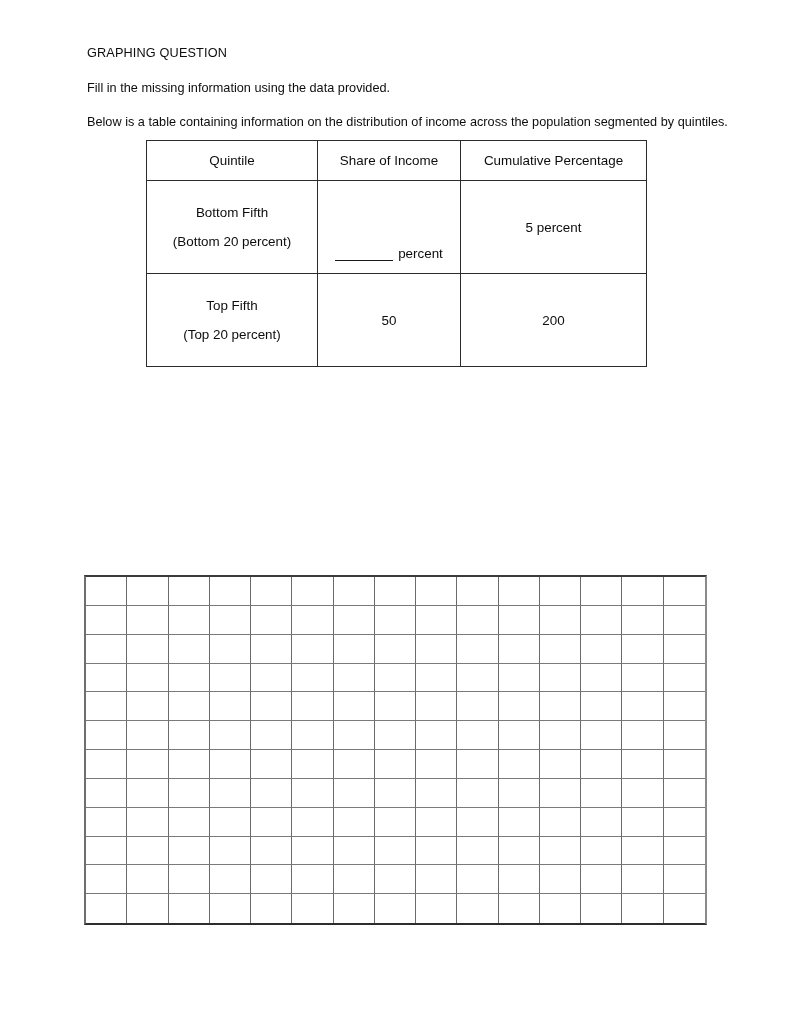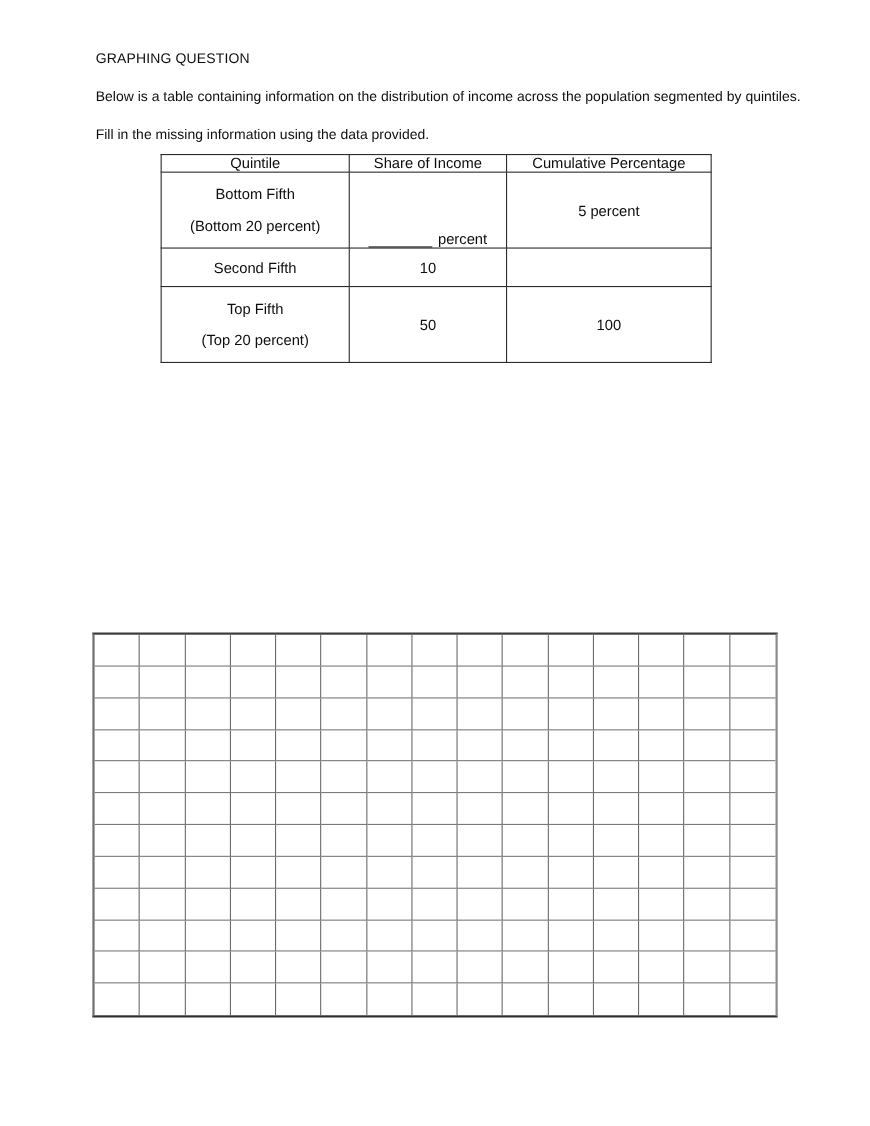--- a/index.html
+++ b/index.html
@@ -56,21 +56,21 @@
     table-layout: fixed;
     width: 500px;
   }
   table.data-table td,
   table.data-table th {
     border: 1.3px solid #2b2b2b;
     font-weight: normal;
     font-size: 13.4px;
     text-align: center;
     vertical-align: middle;
-    padding: 0;
+    padding: 12px;
     color: #0d0d0d;
   }
   .col-q  { width: 171px; }
   .col-s  { width: 143px; }
   .col-c  { width: 186px; }
 
   .row-single td { height: 34px; }
   .row-double td { height: 68px; }
 
   .cell-two-line {
@@ -122,22 +122,22 @@
   .graph-grid .gcell.last-col { border-right: none; }
   .graph-grid .gcell.last-row { border-bottom: none; }
 </style>
 </head>
 <body>
 
 <div class="page">
 
   <div class="intro">
     <div class="heading">GRAPHING QUESTION</div>
+    <p class="para">Fill in the missing information using the data provided.</p>
     <p class="para">Below is a table containing information on the distribution of income across the population segmented by quintiles.</p>
-    <p class="para">Fill in the missing information using the data provided.</p>
   </div>
 
   <div class="data-table-wrap">
     <table class="data-table">
       <colgroup>
         <col class="col-q">
           <col class="col-s">
           <col class="col-c">
       </colgroup>
       <thead>
@@ -157,37 +157,32 @@
           </td>
           <td>
             <div class="cell-inline">
               <span class="blank-line"></span>
               <span>percent</span>
             </div>
           </td>
           <td>5 percent</td>
         </tr>
 
-        <tr class="row-single">
-          <td>Second Fifth</td>
-          <td>10</td>
-          <td></td>
-        </tr>
 
 
 
         <tr class="row-double">
           <td>
             <div class="cell-two-line">
               <span>Top Fifth</span>
               <span>(Top 20 percent)</span>
             </div>
           </td>
           <td>50</td>
-          <td>100</td>
+          <td>200</td>
         </tr>
       </tbody>
     </table>
   </div>
 
   <div class="intro" style="top:469px;">
   </div>
 
   <div class="graph-grid" id="graph-grid">
       <div class="gcell"></div>

